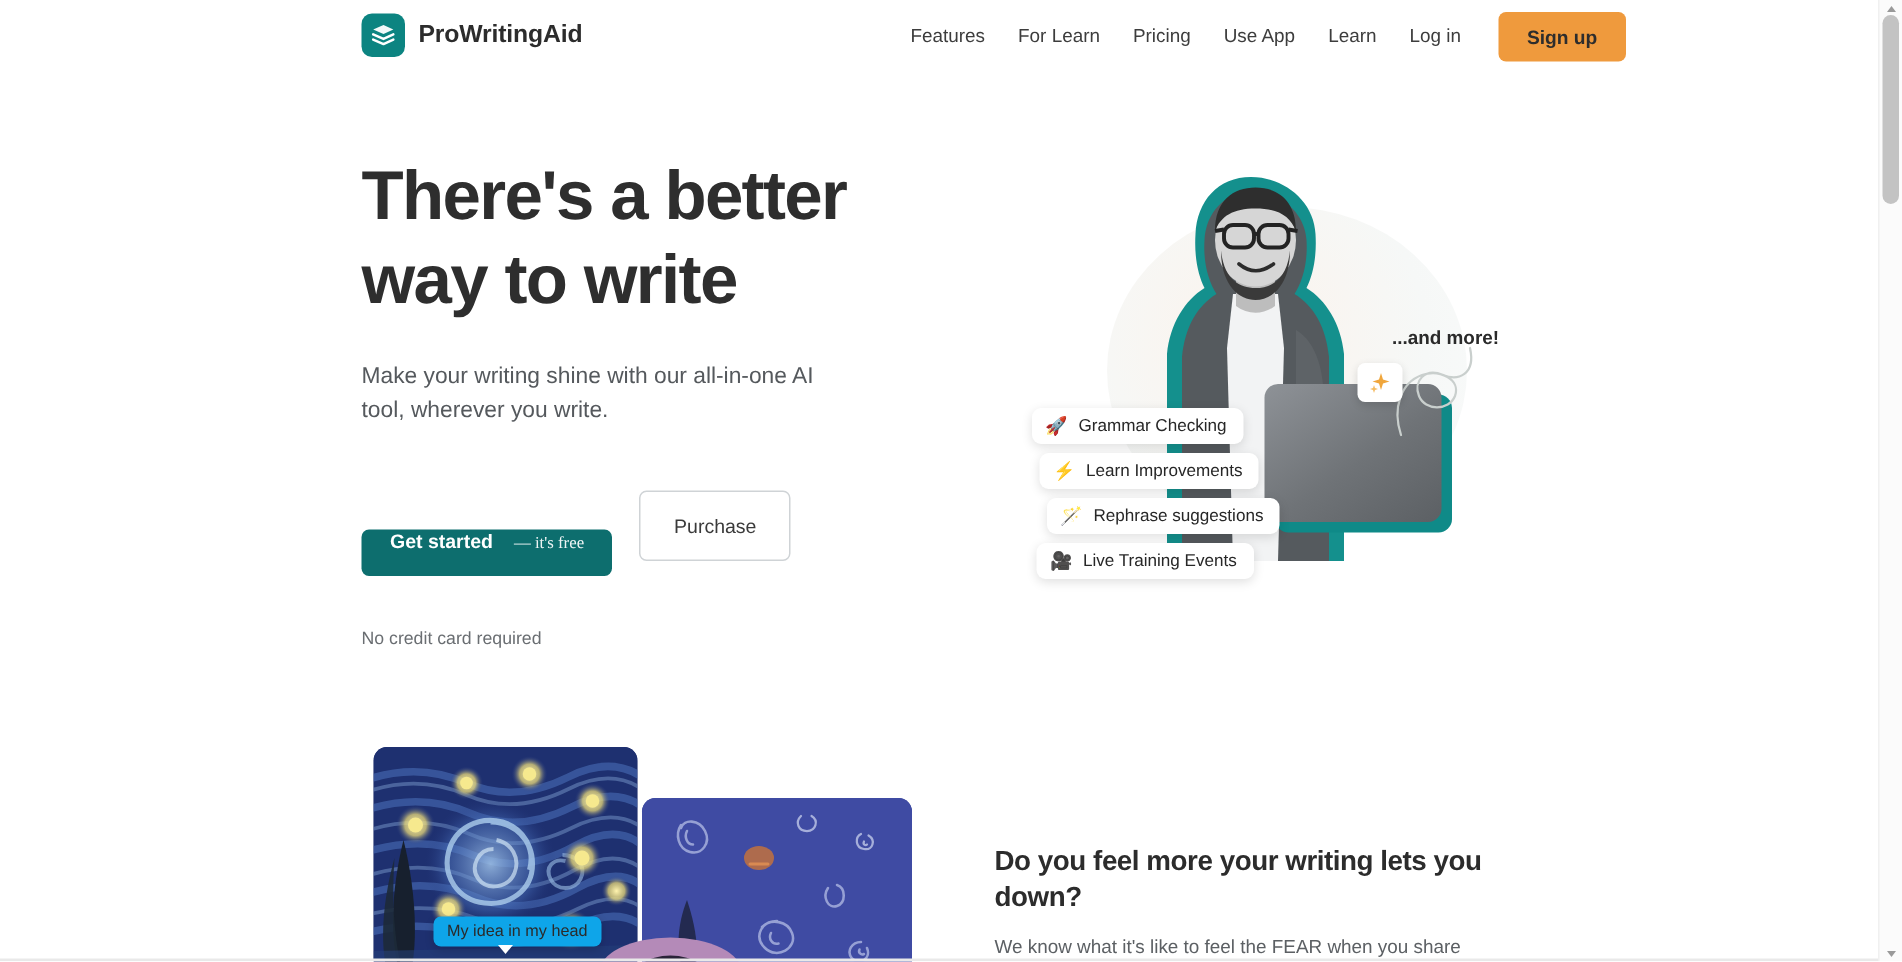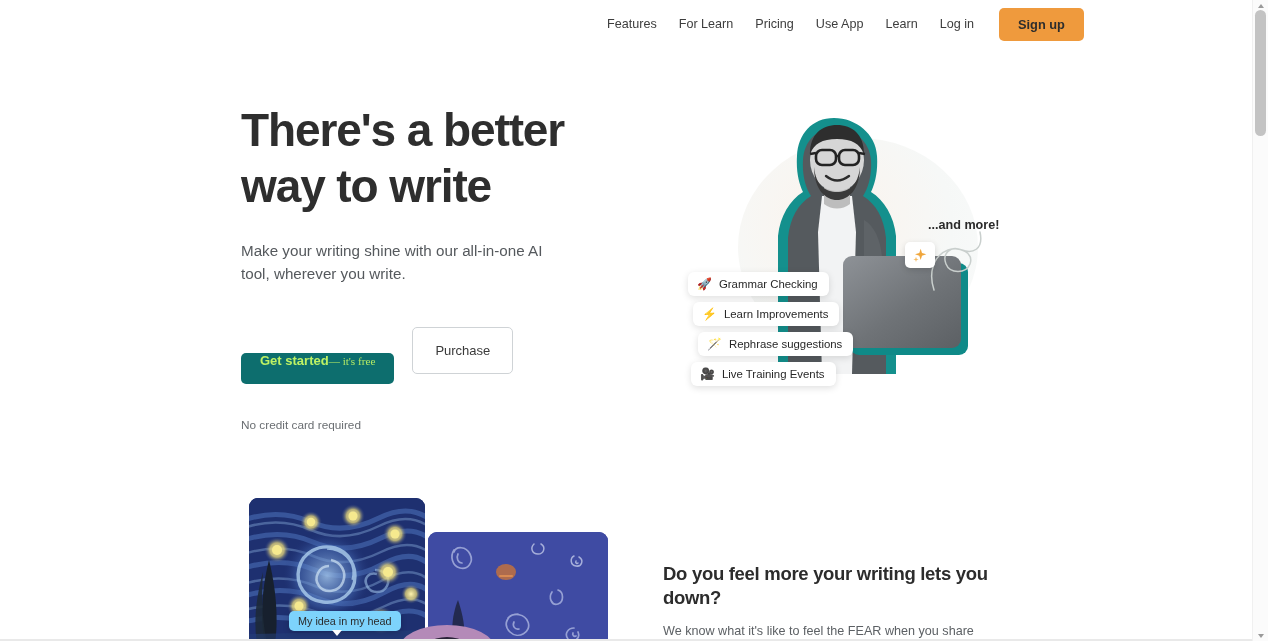--- a/index.html
+++ b/index.html
@@ -134,28 +134,28 @@
 
   .hero-actions {
     margin-top: 32px;
     display: flex;
     align-items: center;
     gap: 18px;
   }
 
   .btn-primary {
     background: #0d6e6e;
-    color: #bef264;
+    color: #ffffff;
     border: none;
     border-radius: 5px;
     padding: 0 19px;
     height: 31px;
     display: inline-flex;
     align-items: baseline;
-    gap: 0;
+    gap: 14px;
     font-size: 13px;
     font-weight: 600;
     cursor: pointer;
     font-family: "Liberation Sans", sans-serif;
     white-space: nowrap;
     margin-top: 36px;
   }
   .btn-primary .sub {
     font-size: 11.2px;
     font-weight: 400;
@@ -341,21 +341,21 @@
     height: 111px;
     border-radius: 9px 9px 0 0;
     overflow: hidden;
     background: #3d49a0;
   }
 
   .idea-label {
     position: absolute;
     left: 40px;
     top: 113px;
-    background: #7dd3fc;
+    background: #0ea5e9;
     border-radius: 5px;
     padding: 4px 9px;
     font-size: 10.8px;
     color: #2b2b2b;
     font-weight: 500;
     box-shadow: 0 2px 6px rgba(0,0,0,.18);
     white-space: nowrap;
     z-index: 9;
   }
   .idea-label::after {
@@ -460,20 +460,30 @@
     z-index: 50;
   }
 </style>
 </head>
 <body>
 
 <div class="page">
 
   <header class="site-header">
 
+    <a class="brand" href="#">
+      <span class="brand-mark">
+        <svg width="19" height="19" viewBox="0 0 24 24" aria-hidden="true">
+          <path d="M3.5 7.2 L12.2 3.4 L20.5 7.2 L12.2 11.0 Z" fill="#ffffff" opacity="0.95"></path>
+          <path d="M3.5 11.3 L12.2 15.1 L20.5 11.3" fill="none" stroke="#ffffff" stroke-width="2.1" stroke-linecap="round" stroke-linejoin="round"></path>
+          <path d="M3.5 15.6 L12.2 19.4 L20.5 15.6" fill="none" stroke="#ffffff" stroke-width="2.1" stroke-linecap="round" stroke-linejoin="round"></path>
+        </svg>
+      </span>
+      <span class="brand-name">ProWritingAid</span>
+    </a>
 
     <nav class="nav">
       <a class="nav-link" href="#">Features</a>
       <a class="nav-link" href="#">For Learn</a>
       <a class="nav-link" href="#">Pricing</a>
       <a class="nav-link" href="#">Use App</a>
       <a class="nav-link" href="#">Learn</a>
       <a class="nav-link" href="#">Log in</a>
       <a class="nav-cta" href="#">Sign up</a>
     </nav>

